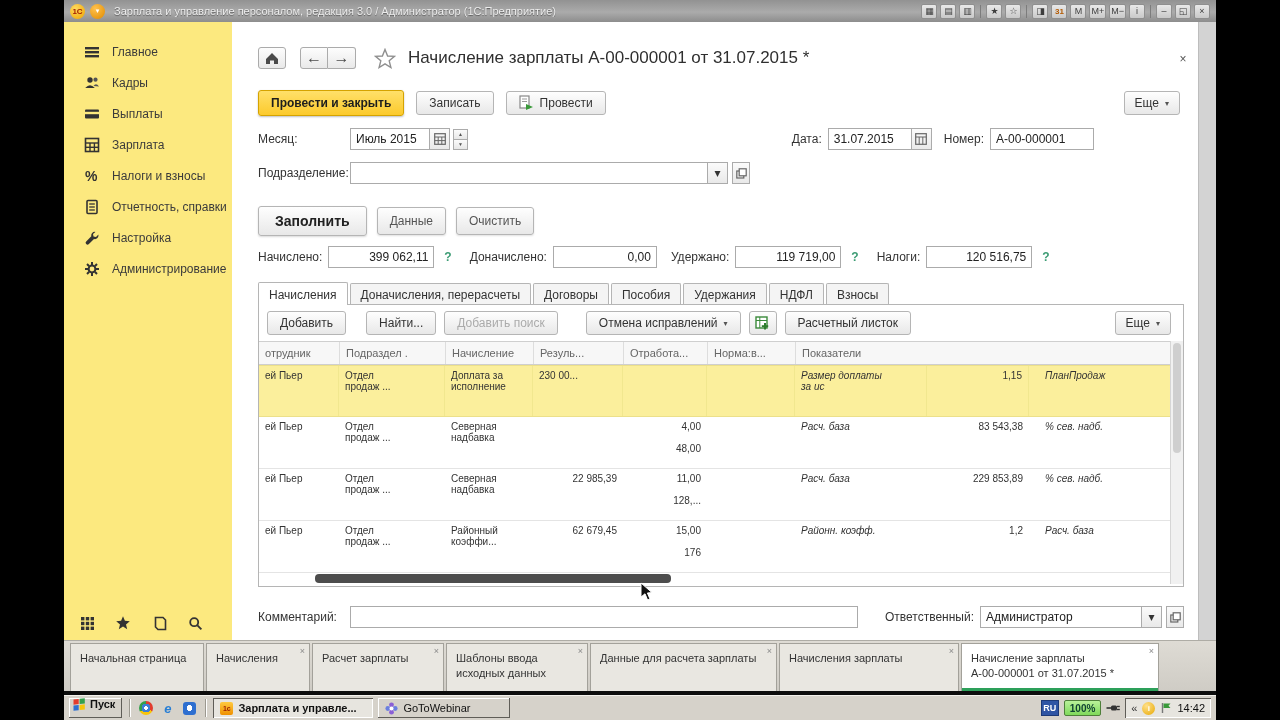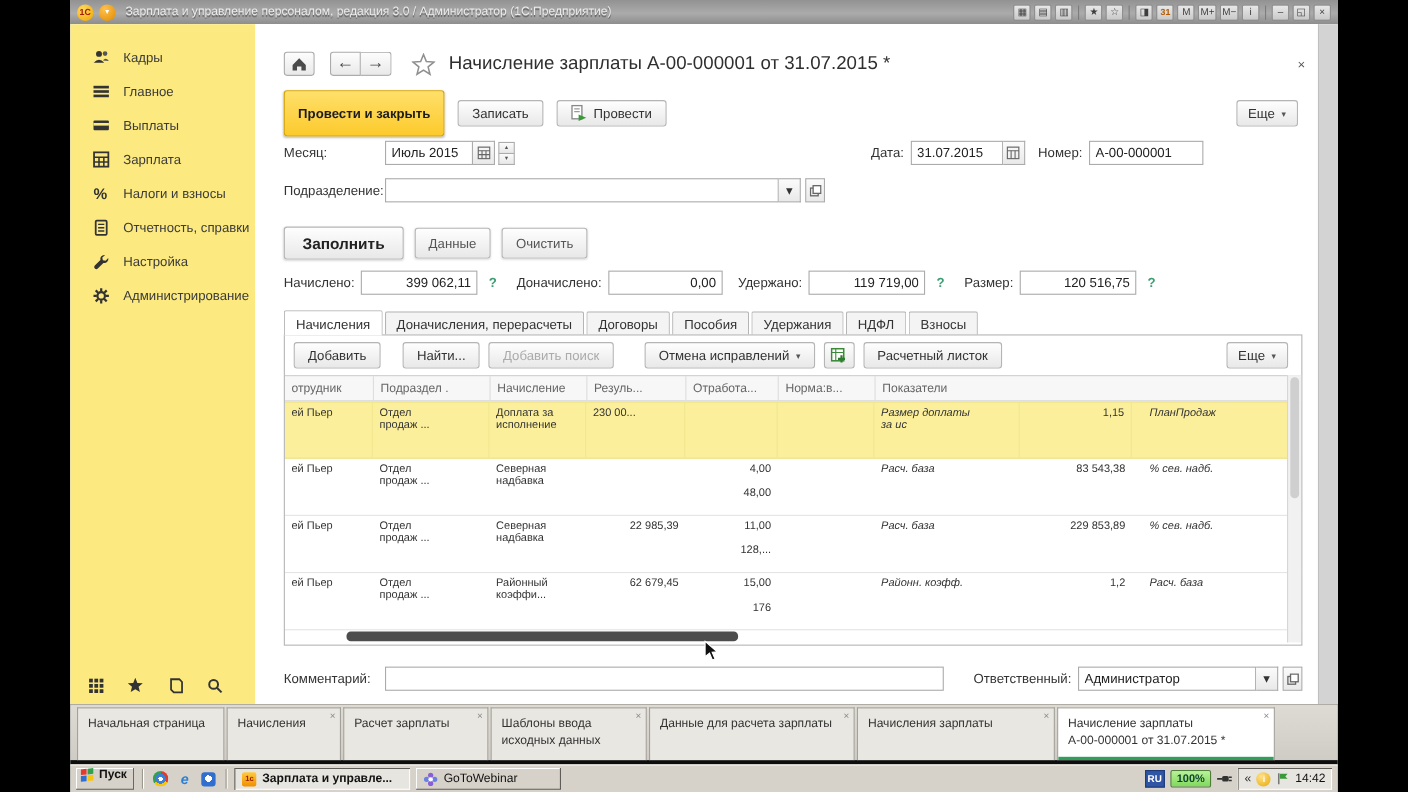--- a/index.html
+++ b/index.html
@@ -41,21 +41,21 @@
   .nav-group { display:flex; margin-left:14px; }
   .nav-group .nav-btn { width:28px; border-radius:0; }
   .nav-group .nav-btn:first-child { border-radius:3px 0 0 3px; }
   .nav-group .nav-btn:last-child { border-radius:0 3px 3px 0; border-left:none; }
   .fav-star { margin-left:18px; display:flex; }
   .doc-title { margin-left:12px; font-size:17px; color:#2f2f2f; white-space:nowrap; }
 
   
   .cmd-row { display:flex; align-items:center; gap:12px; margin-top:20px; height:26px; }
   .btn { height:24px; border:1px solid #b5b5b5; border-radius:3px; background:linear-gradient(#fefefe,#e8e8e8); font-size:12px; color:#333; padding:0 12px; display:flex; align-items:center; gap:6px; cursor:pointer; white-space:nowrap; }
-  .btn.primary { background:linear-gradient(#ffe06a,#fcca2c); border-color:#d5a300; font-weight:bold; color:#1d1d1d; height:42px; box-shadow:0 1px 2px rgba(0,0,0,.25); }
+  .btn.primary { background:linear-gradient(#ffe06a,#fcca2c); border-color:#d5a300; font-weight:bold; color:#1d1d1d; height:26px; box-shadow:0 1px 2px rgba(0,0,0,.25); }
   .btn .caret { font-size:8px; color:#555; }
   .btn.more { margin-left:auto; margin-right:4px; padding:0 10px; }
   .btn.disabled { color:#ababab; }
 
   
   .field-row { display:flex; align-items:center; margin-top:12px; height:22px; font-size:12px; color:#333; }
   .flabel { flex:0 0 92px; }
   .input { height:22px; border:1px solid #ababab; background:#fff; font-size:12px; color:#222; padding:0 5px; font-family:inherit; }
   .input.num { text-align:right; }
   .fgroup { display:flex; align-items:stretch; }
@@ -169,34 +169,34 @@
         <span class="tb-ic">◱</span>
         <span class="tb-ic">×</span>
       </div>
     </div>
 
     <div class="app">
 
       <div class="sidebar">
         <div class="side-item">
           <svg width="16" height="16" viewBox="0 0 16 16">
+              <rect x="1" y="3" width="14" height="2.4" fill="#333"></rect>
+              <rect x="1" y="7" width="14" height="2.4" fill="#333"></rect>
+              <rect x="1" y="11" width="14" height="2.4" fill="#333"></rect>
+            </svg>
+          <span>Главное</span>
+        </div>
+        <div class="side-item">
+          <svg width="16" height="16" viewBox="0 0 16 16">
               <circle cx="6" cy="5" r="2.7" fill="#333"></circle>
               <path d="M1.2 13 Q6 7.5 10.8 13 Z" fill="#333"></path>
               <circle cx="11.5" cy="4.7" r="2.1" fill="#555"></circle>
               <path d="M9.5 11 Q12 7.5 15 11.5 Z" fill="#555"></path>
             </svg>
           <span>Кадры</span>
-        </div>
-        <div class="side-item">
-          <svg width="16" height="16" viewBox="0 0 16 16">
-              <rect x="1" y="3" width="14" height="2.4" fill="#333"></rect>
-              <rect x="1" y="7" width="14" height="2.4" fill="#333"></rect>
-              <rect x="1" y="11" width="14" height="2.4" fill="#333"></rect>
-            </svg>
-          <span>Главное</span>
         </div>
         <div class="side-item">
           <svg width="16" height="16" viewBox="0 0 16 16">
               <rect x="1" y="3.5" width="14" height="9" rx="1" fill="#333"></rect>
               <rect x="1" y="5.8" width="14" height="2.4" fill="#fce97f"></rect>
             </svg>
           <span>Выплаты</span>
         </div>
         <div class="side-item">
           <svg width="16" height="16" viewBox="0 0 16 16">
@@ -380,21 +380,21 @@
 
         <div class="totals-row">
           <span class="tot-label">Начислено:</span>
           <input class="input num" style="width: 106px;" readonly="" value="399 062,11">
           <span class="help-q">?</span>
           <span class="tot-label">Доначислено:</span>
           <input class="input num" style="width: 104px;" readonly="" value="0,00">
           <span class="tot-label">Удержано:</span>
           <input class="input num" style="width: 106px;" readonly="" value="119 719,00">
           <span class="help-q">?</span>
-          <span class="tot-label">Размер:</span>
+          <span class="tot-label">Налоги:</span>
           <input class="input num" style="width: 106px;" readonly="" value="120 516,75">
           <span class="help-q">?</span>
         </div>
 
         <div class="tabstrip">
           <span class="dtab active">Начисления</span>
           <span class="dtab">Доначисления, перерасчеты</span>
           <span class="dtab">Договоры</span>
           <span class="dtab">Пособия</span>
           <span class="dtab">Удержания</span>

